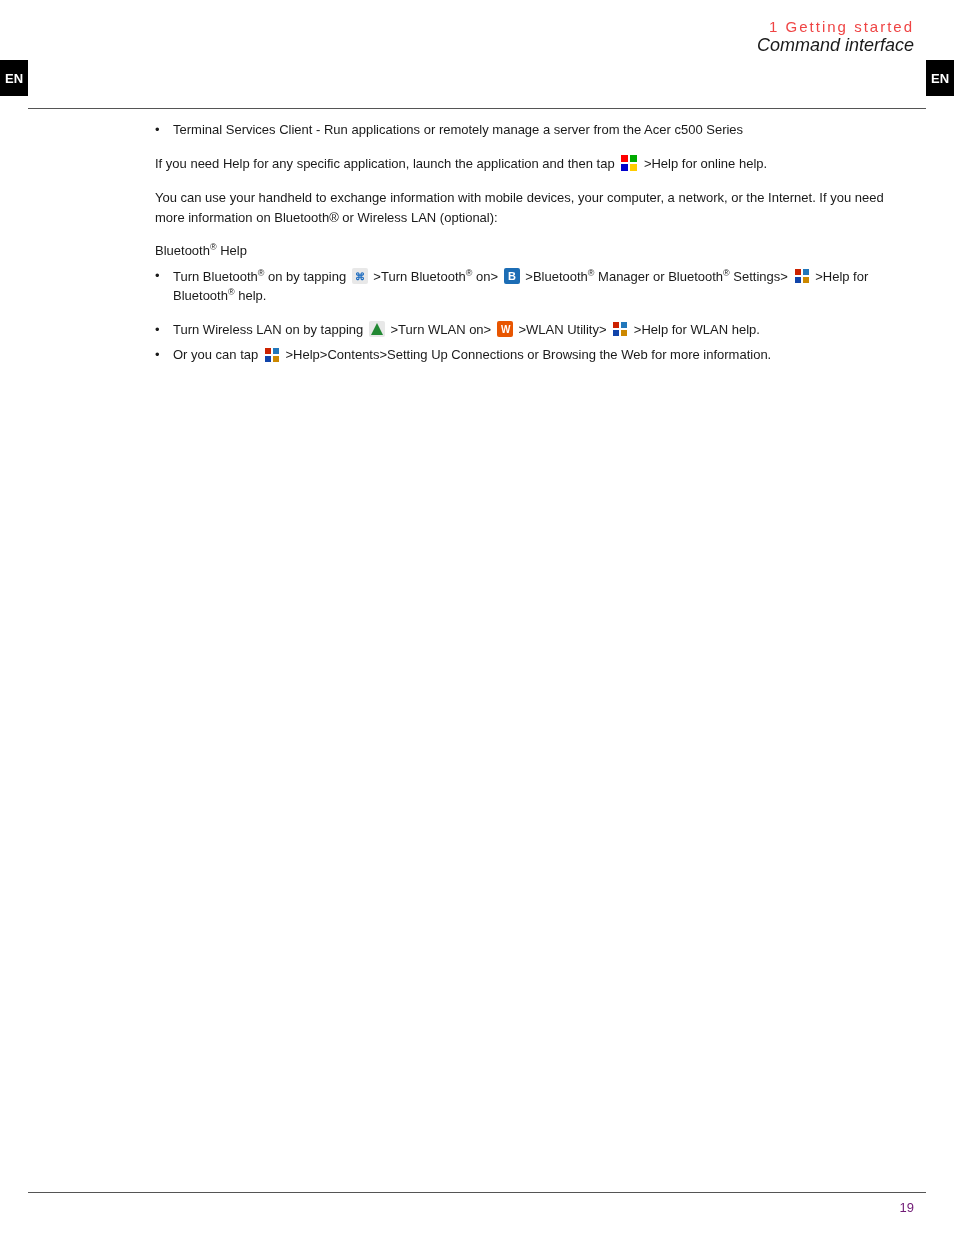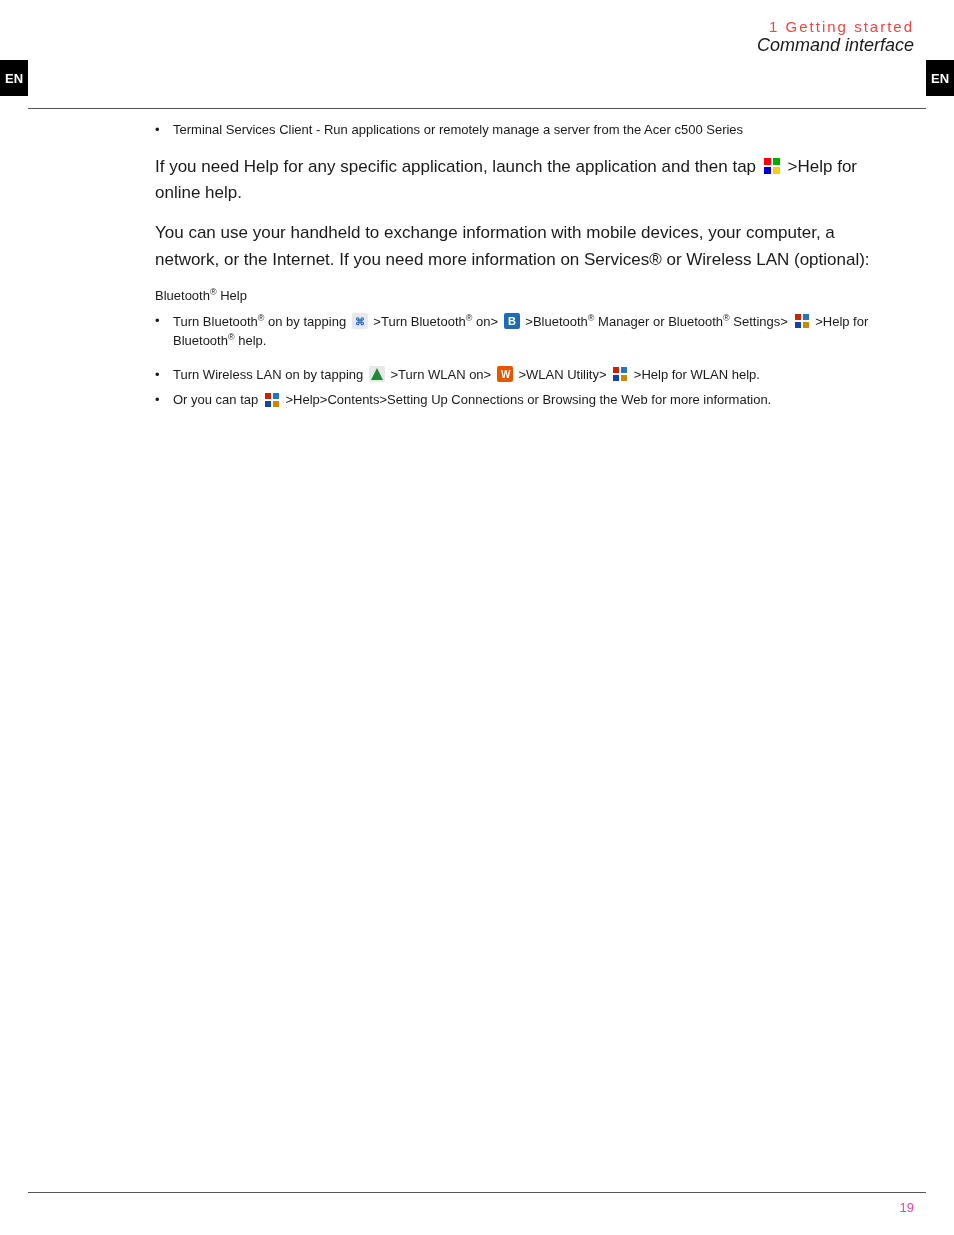--- a/index.html
+++ b/index.html
@@ -101,21 +101,21 @@
 
     .bullet-list li::before {
       content: "•";
       position: absolute;
       left: 0;
       top: 0;
     }
 
     .paragraph {
       line-height: 1.55;
-      font-size: 17px;
+      font-size: 13px;
       margin-bottom: 14px;
     }
 
     .section-heading {
       font-size: 13px;
       font-weight: normal;
       margin-bottom: 8px;
       margin-top: 6px;
     }
 
@@ -133,21 +133,21 @@
       height: 1px;
       background: #555;
     }
 
     
     .page-number {
       position: absolute;
       bottom: 20px;
       right: 40px;
       font-size: 13px;
-      color: #ec4899;
+      color: #701a75;
     }
 
     
     .win-flag-icon {
       display: inline-block;
       vertical-align: middle;
       margin: 0 2px;
       position: relative;
       top: -1px;
     }
@@ -184,21 +184,21 @@
     <svg class="win-flag-icon" width="18" height="18" viewBox="0 0 18 18">
       <rect x="1" y="1" width="7" height="7" fill="#ff0000"></rect>
       <rect x="10" y="1" width="7" height="7" fill="#00aa00"></rect>
       <rect x="1" y="10" width="7" height="7" fill="#0000cc"></rect>
       <rect x="10" y="10" width="7" height="7" fill="#ffcc00"></rect>
     </svg>
     <span>&gt;Help for online help.</span>
   </p>
 
   <p class="paragraph">
-    <span>You can use your handheld to exchange information with mobile devices, your computer, a network, or the Internet. If you need more information on Services® or Wireless LAN (optional):</span>
+    <span>You can use your handheld to exchange information with mobile devices, your computer, a network, or the Internet. If you need more information on Bluetooth® or Wireless LAN (optional):</span>
   </p>
 
   <p class="section-heading">
     <span>Bluetooth<sup>®</sup> Help</span>
   </p>
 
   <ul class="bullet-list">
     <li>
       <span>Turn Bluetooth<sup>®</sup> on by tapping </span>
       

